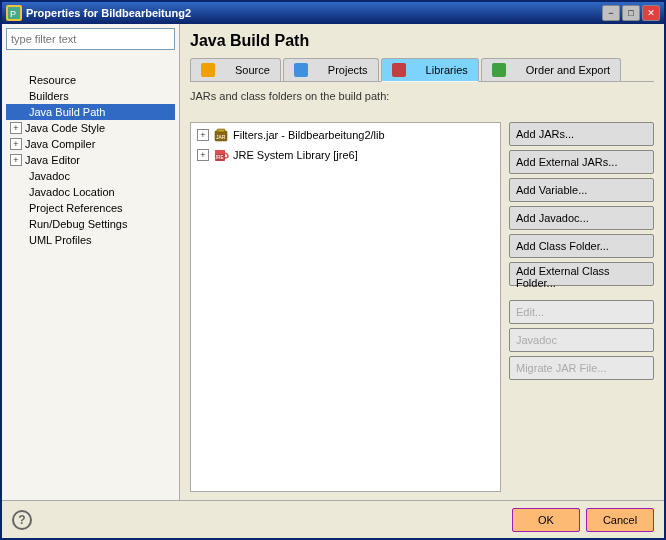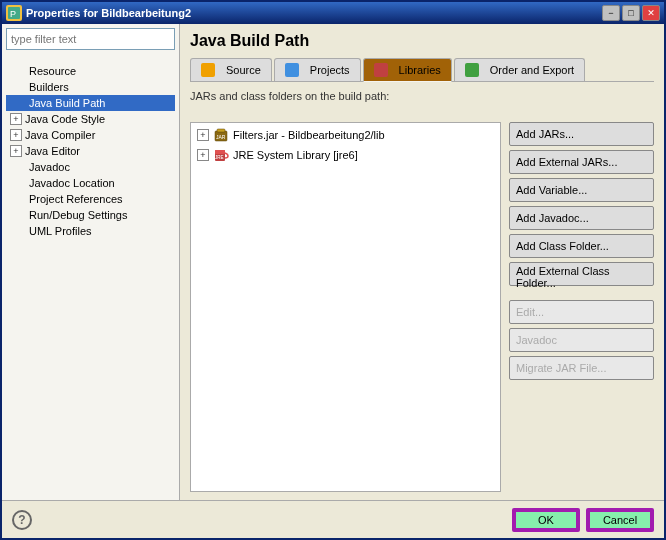--- a/index.html
+++ b/index.html
@@ -75,21 +75,21 @@
       padding: 4px;
       overflow-y: auto;
       flex-shrink: 0;
     }
     .filter-input {
       width: 100%;
       height: 22px;
       border: 1px solid #7a9eb5;
       padding: 2px 4px;
       font-size: 11px;
-      margin-bottom: 13px;
+      margin-bottom: 22px;
       background: white;
       color: #888;
     }
     .sidebar-item {
       padding: 2px 4px 2px 8px;
       cursor: pointer;
       font-size: 11px;
       color: #000;
       white-space: nowrap;
       display: flex;
@@ -136,25 +136,25 @@
     .tab {
       padding: 4px 10px;
       border: 1px solid #aaa;
       border-bottom: none;
       background: #ddd;
       cursor: pointer;
       font-size: 11px;
       margin-right: 2px;
       display: flex;
       align-items: center;
-      gap: 11px;
+      gap: 20px;
       border-radius: 3px 3px 0 0;
     }
     .tab.active {
-      background: #a16207;
+      background: #7dd3fc;
       border-bottom: 1px solid #f5f4ef;
       margin-bottom: -1px;
       z-index: 1;
     }
     .panel-body {
       display: flex;
       flex: 1;
       gap: 8px;
       overflow: hidden;
     }
@@ -236,22 +236,22 @@
       color: #666;
       cursor: pointer;
     }
     .bottom-buttons {
       display: flex;
       gap: 6px;
     }
     .ok-cancel-btn {
       width: 68px;
       height: 24px;
-      background: #86efac;
-      border: 4px solid #a21caf;
+      background: #fdba74;
+      border: 1px solid #a21caf;
       cursor: pointer;
       font-size: 11px;
       border-radius: 2px;
     }
   </style>
 </head>
 <body>
 
 <div class="window">
 

